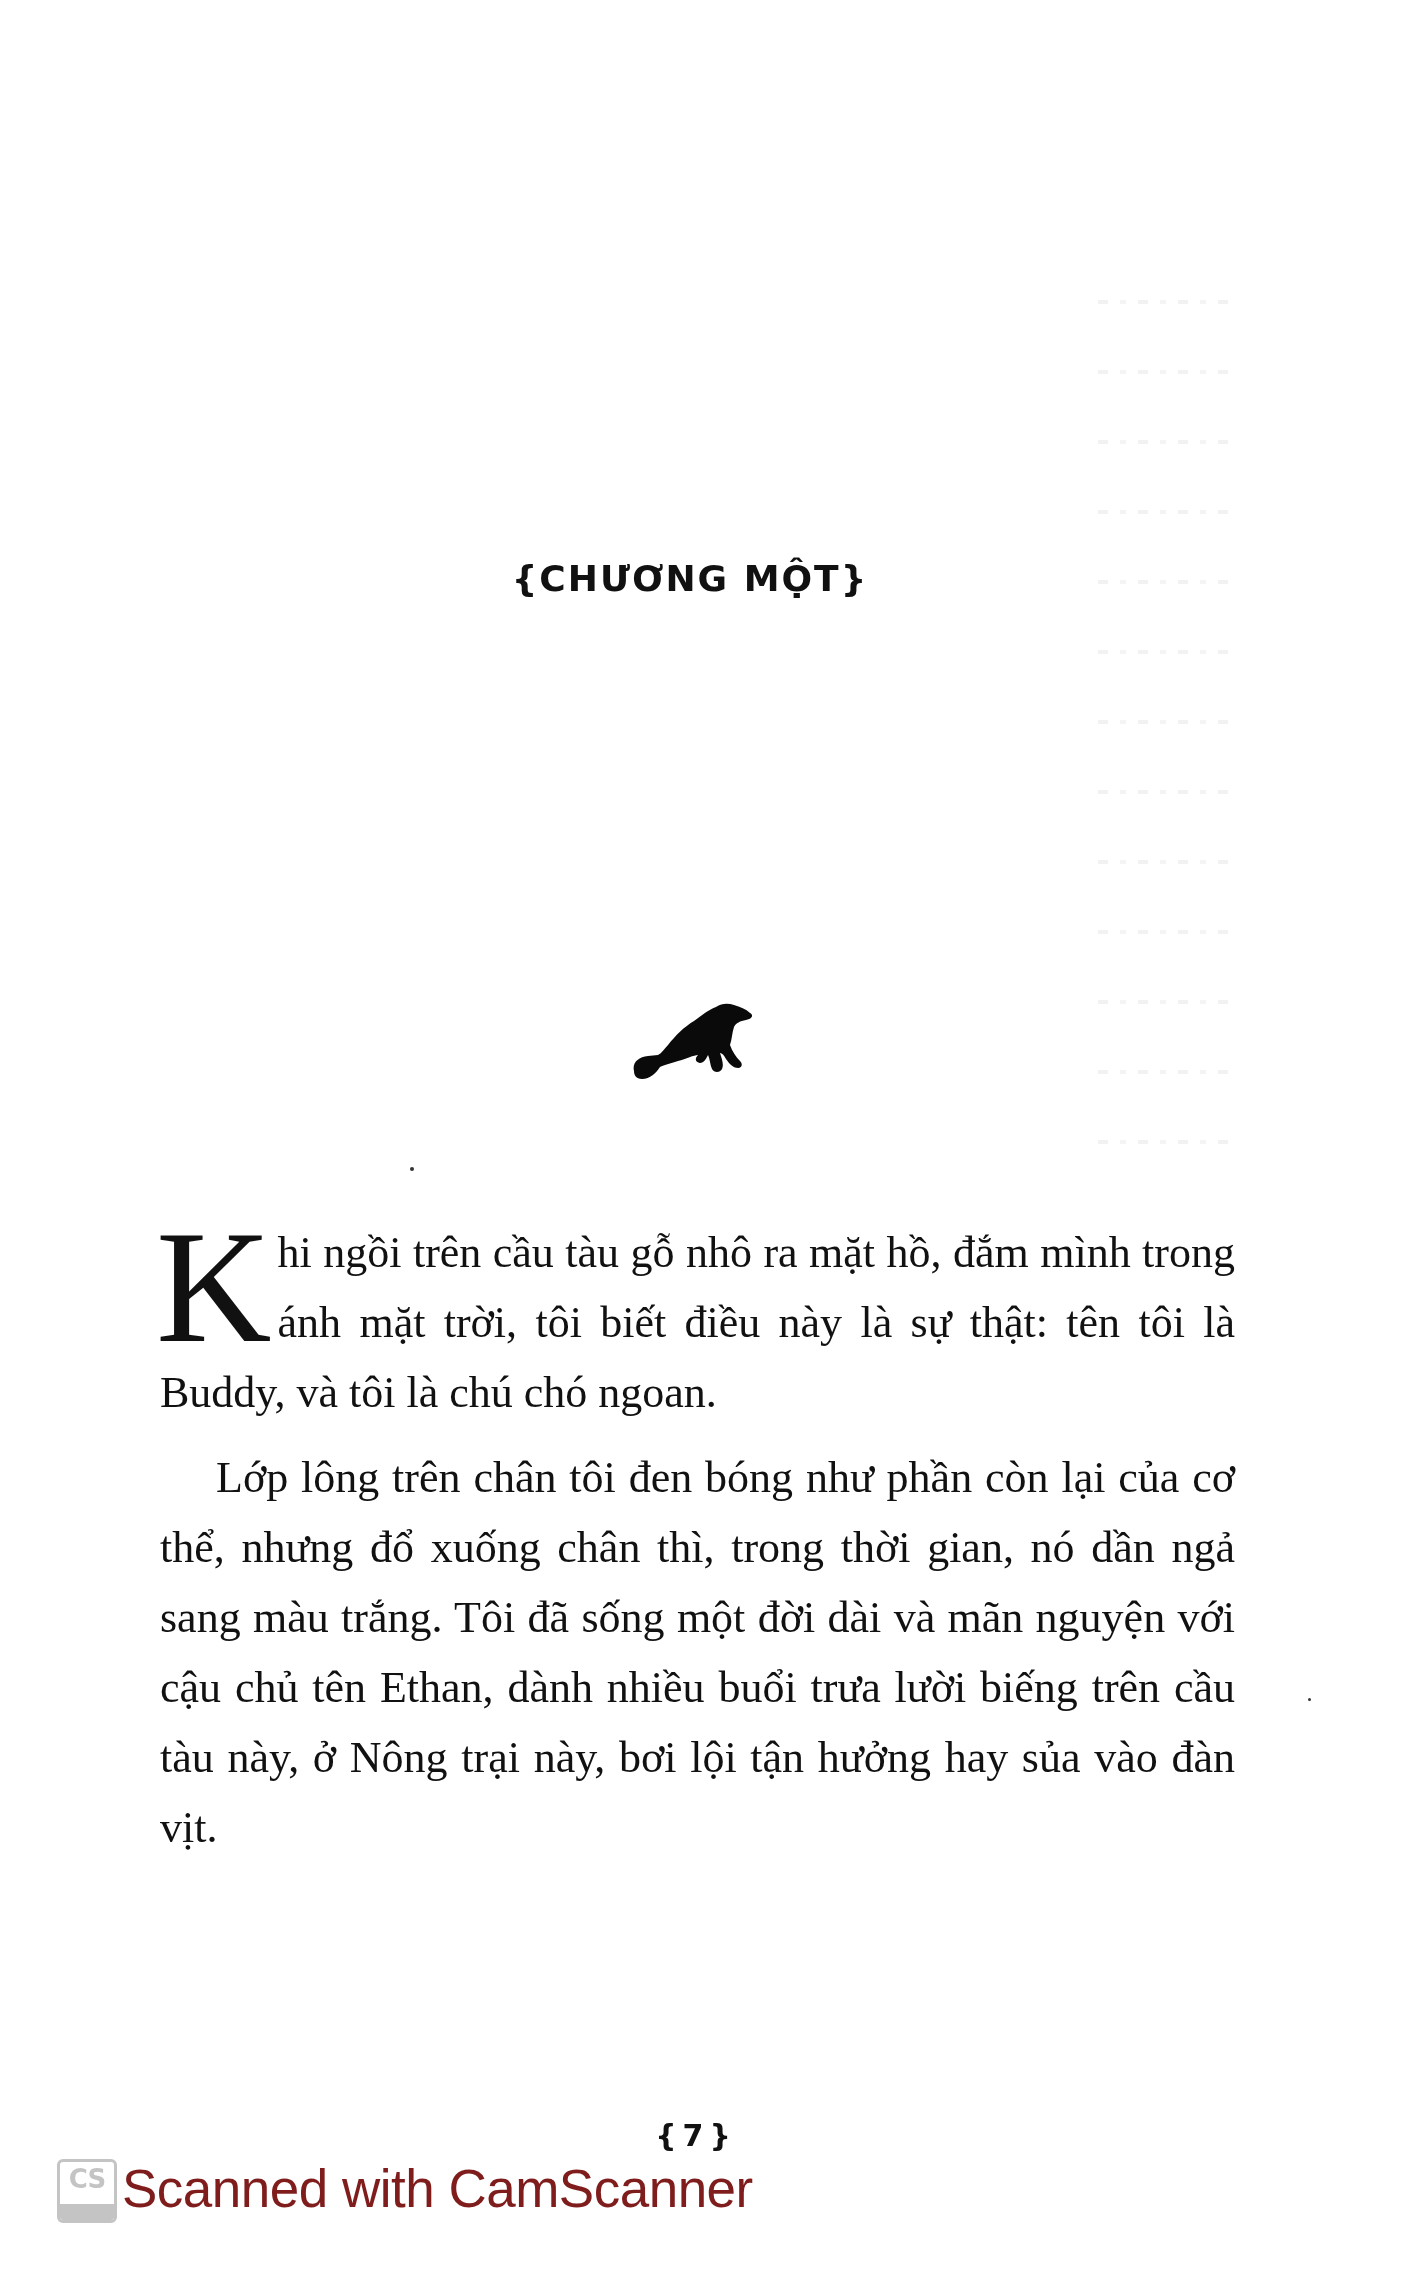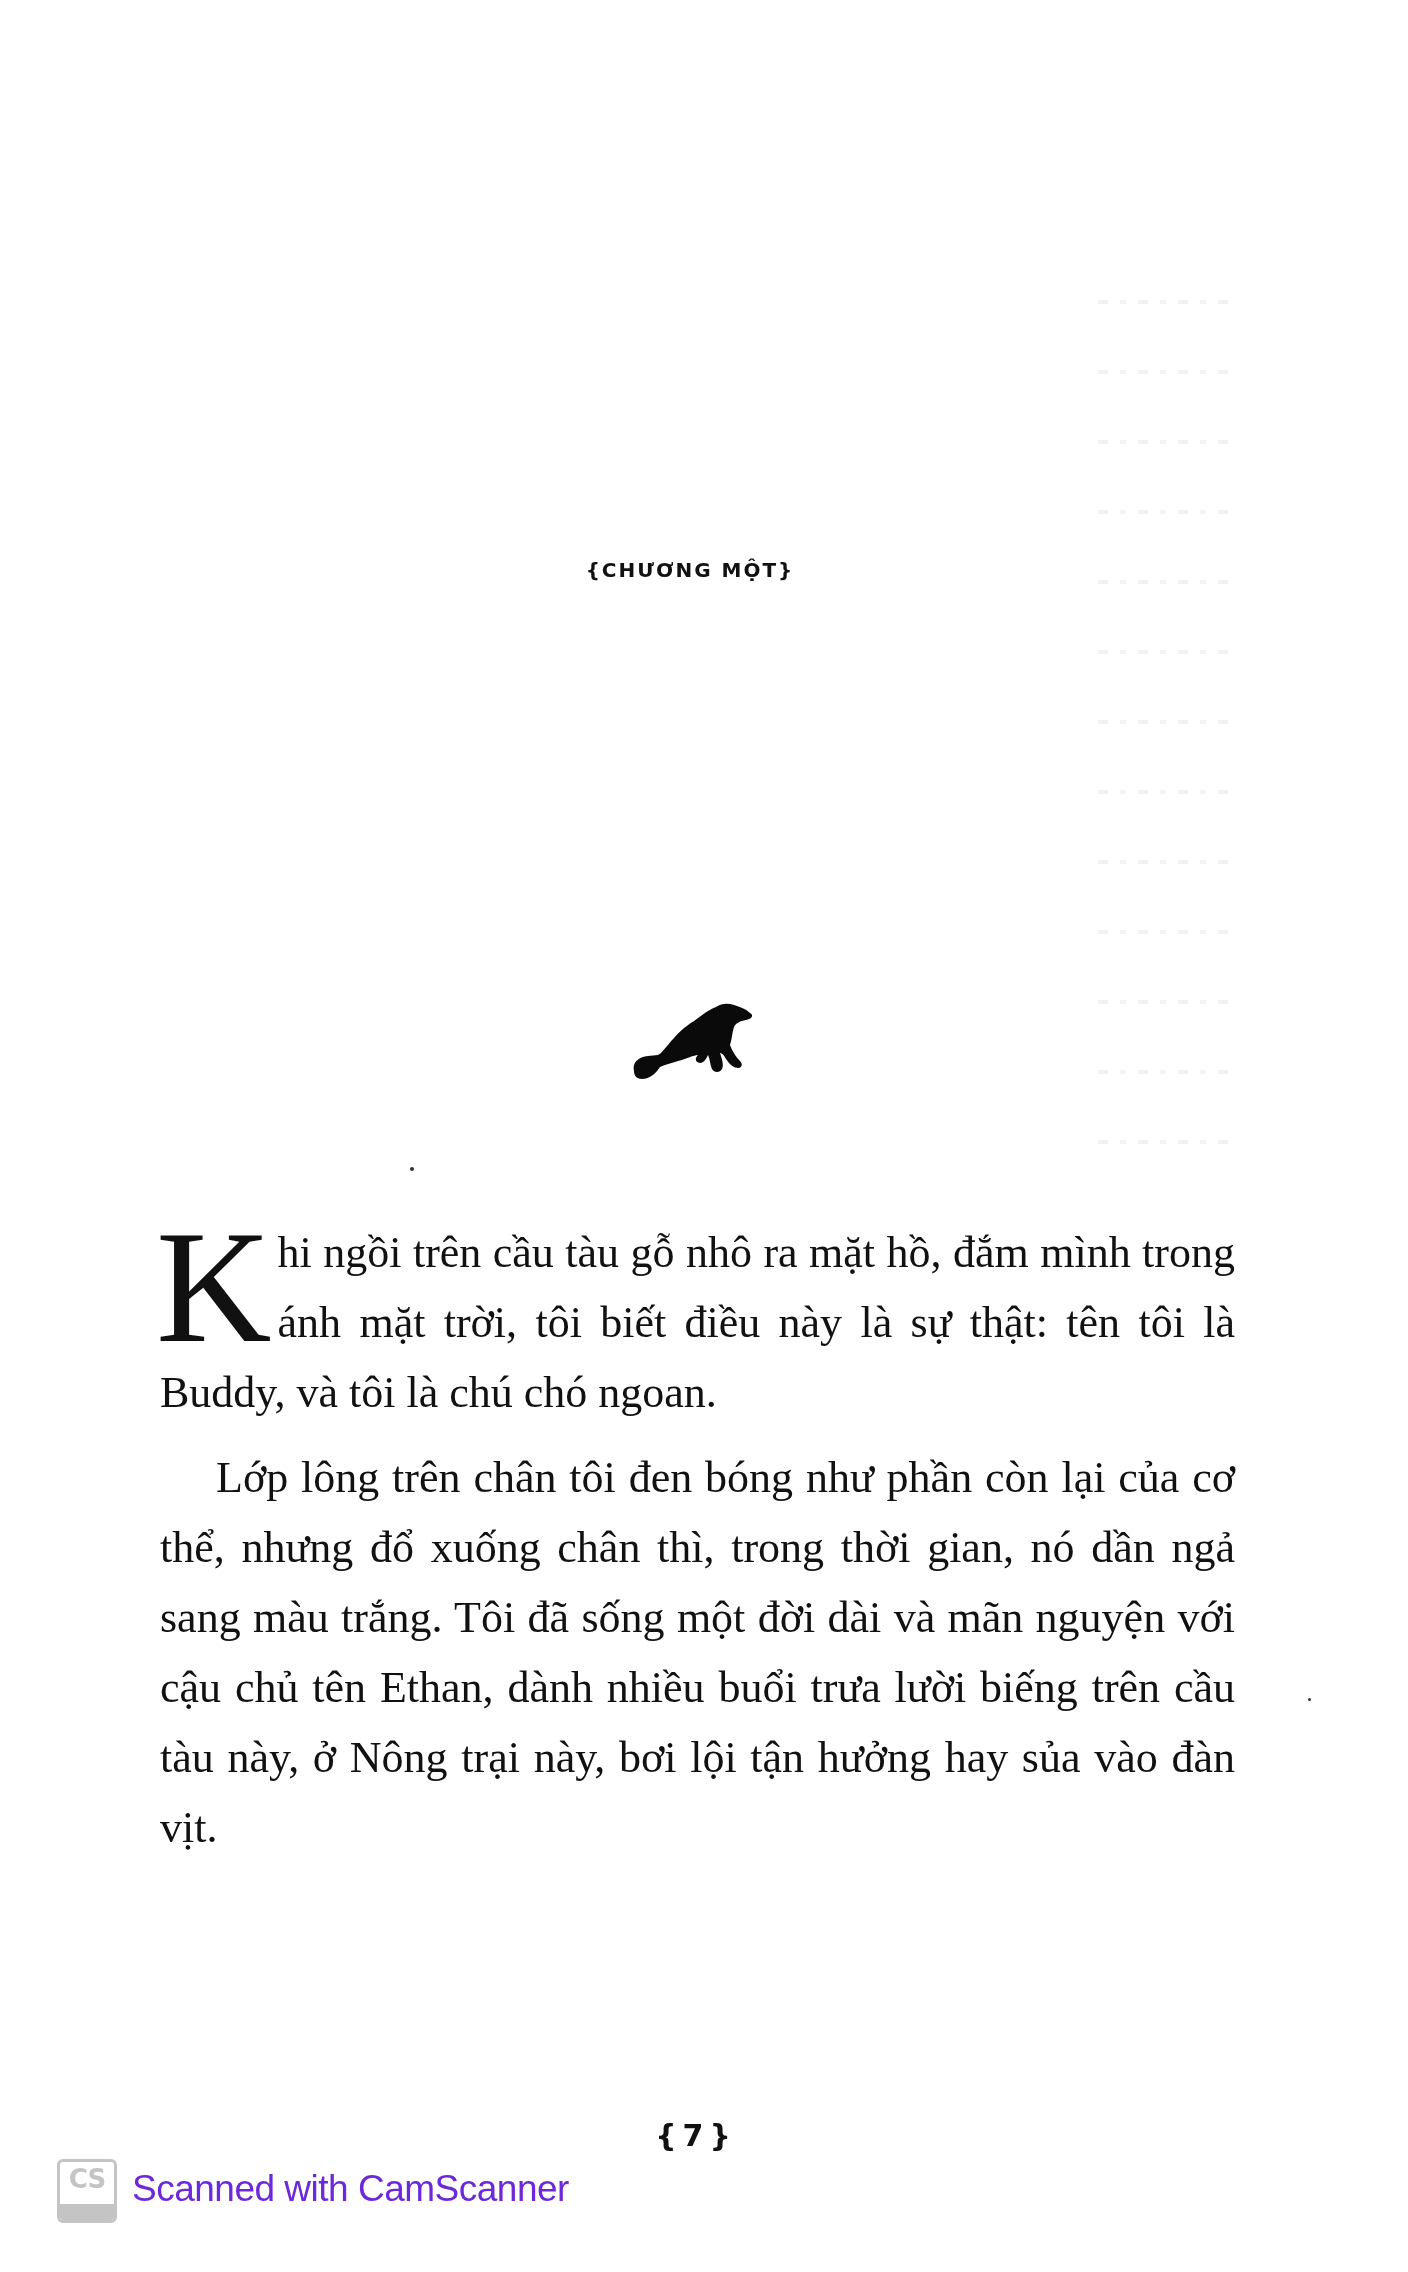--- a/index.html
+++ b/index.html
@@ -37,21 +37,21 @@
     background: repeating-linear-gradient(90deg, #888 0 10px, transparent 10px 22px, #999 22px 28px, transparent 28px 40px);
   }
   .chapter-heading {
     position: absolute;
     left: 0;
     width: 1380px;
     top: 558px;
     text-align: center;
     font-family: "DejaVu Sans", sans-serif;
     font-weight: bold;
-    font-size: 20px;
+    font-size: 36px;
     letter-spacing: 2px;
     color: #111;
   }
   .ornament {
     position: absolute;
     left: 628px;
     top: 993px;
     width: 130px;
     height: 100px;
   }
@@ -132,24 +132,24 @@
     color: #c4c4c4;
     letter-spacing: -1px;
   }
   .cs-logo .cs-band {
     position: absolute;
     left: 0; right: 0; bottom: 0;
     height: 16px;
     background: #c4c4c4;
   }
   .watermark-text {
-    margin-left: 15px;
+    margin-left: 5px;
     font-family: "Liberation Sans", sans-serif;
-    font-size: 37px;
-    color: #6d28d9;
+    font-size: 53px;
+    color: #7f1d1d;
     letter-spacing: -0.5px;
     line-height: 1;
     margin-top: -6px;
   }
 </style>
 </head>
 <body>
 
 <div class="page">
 

